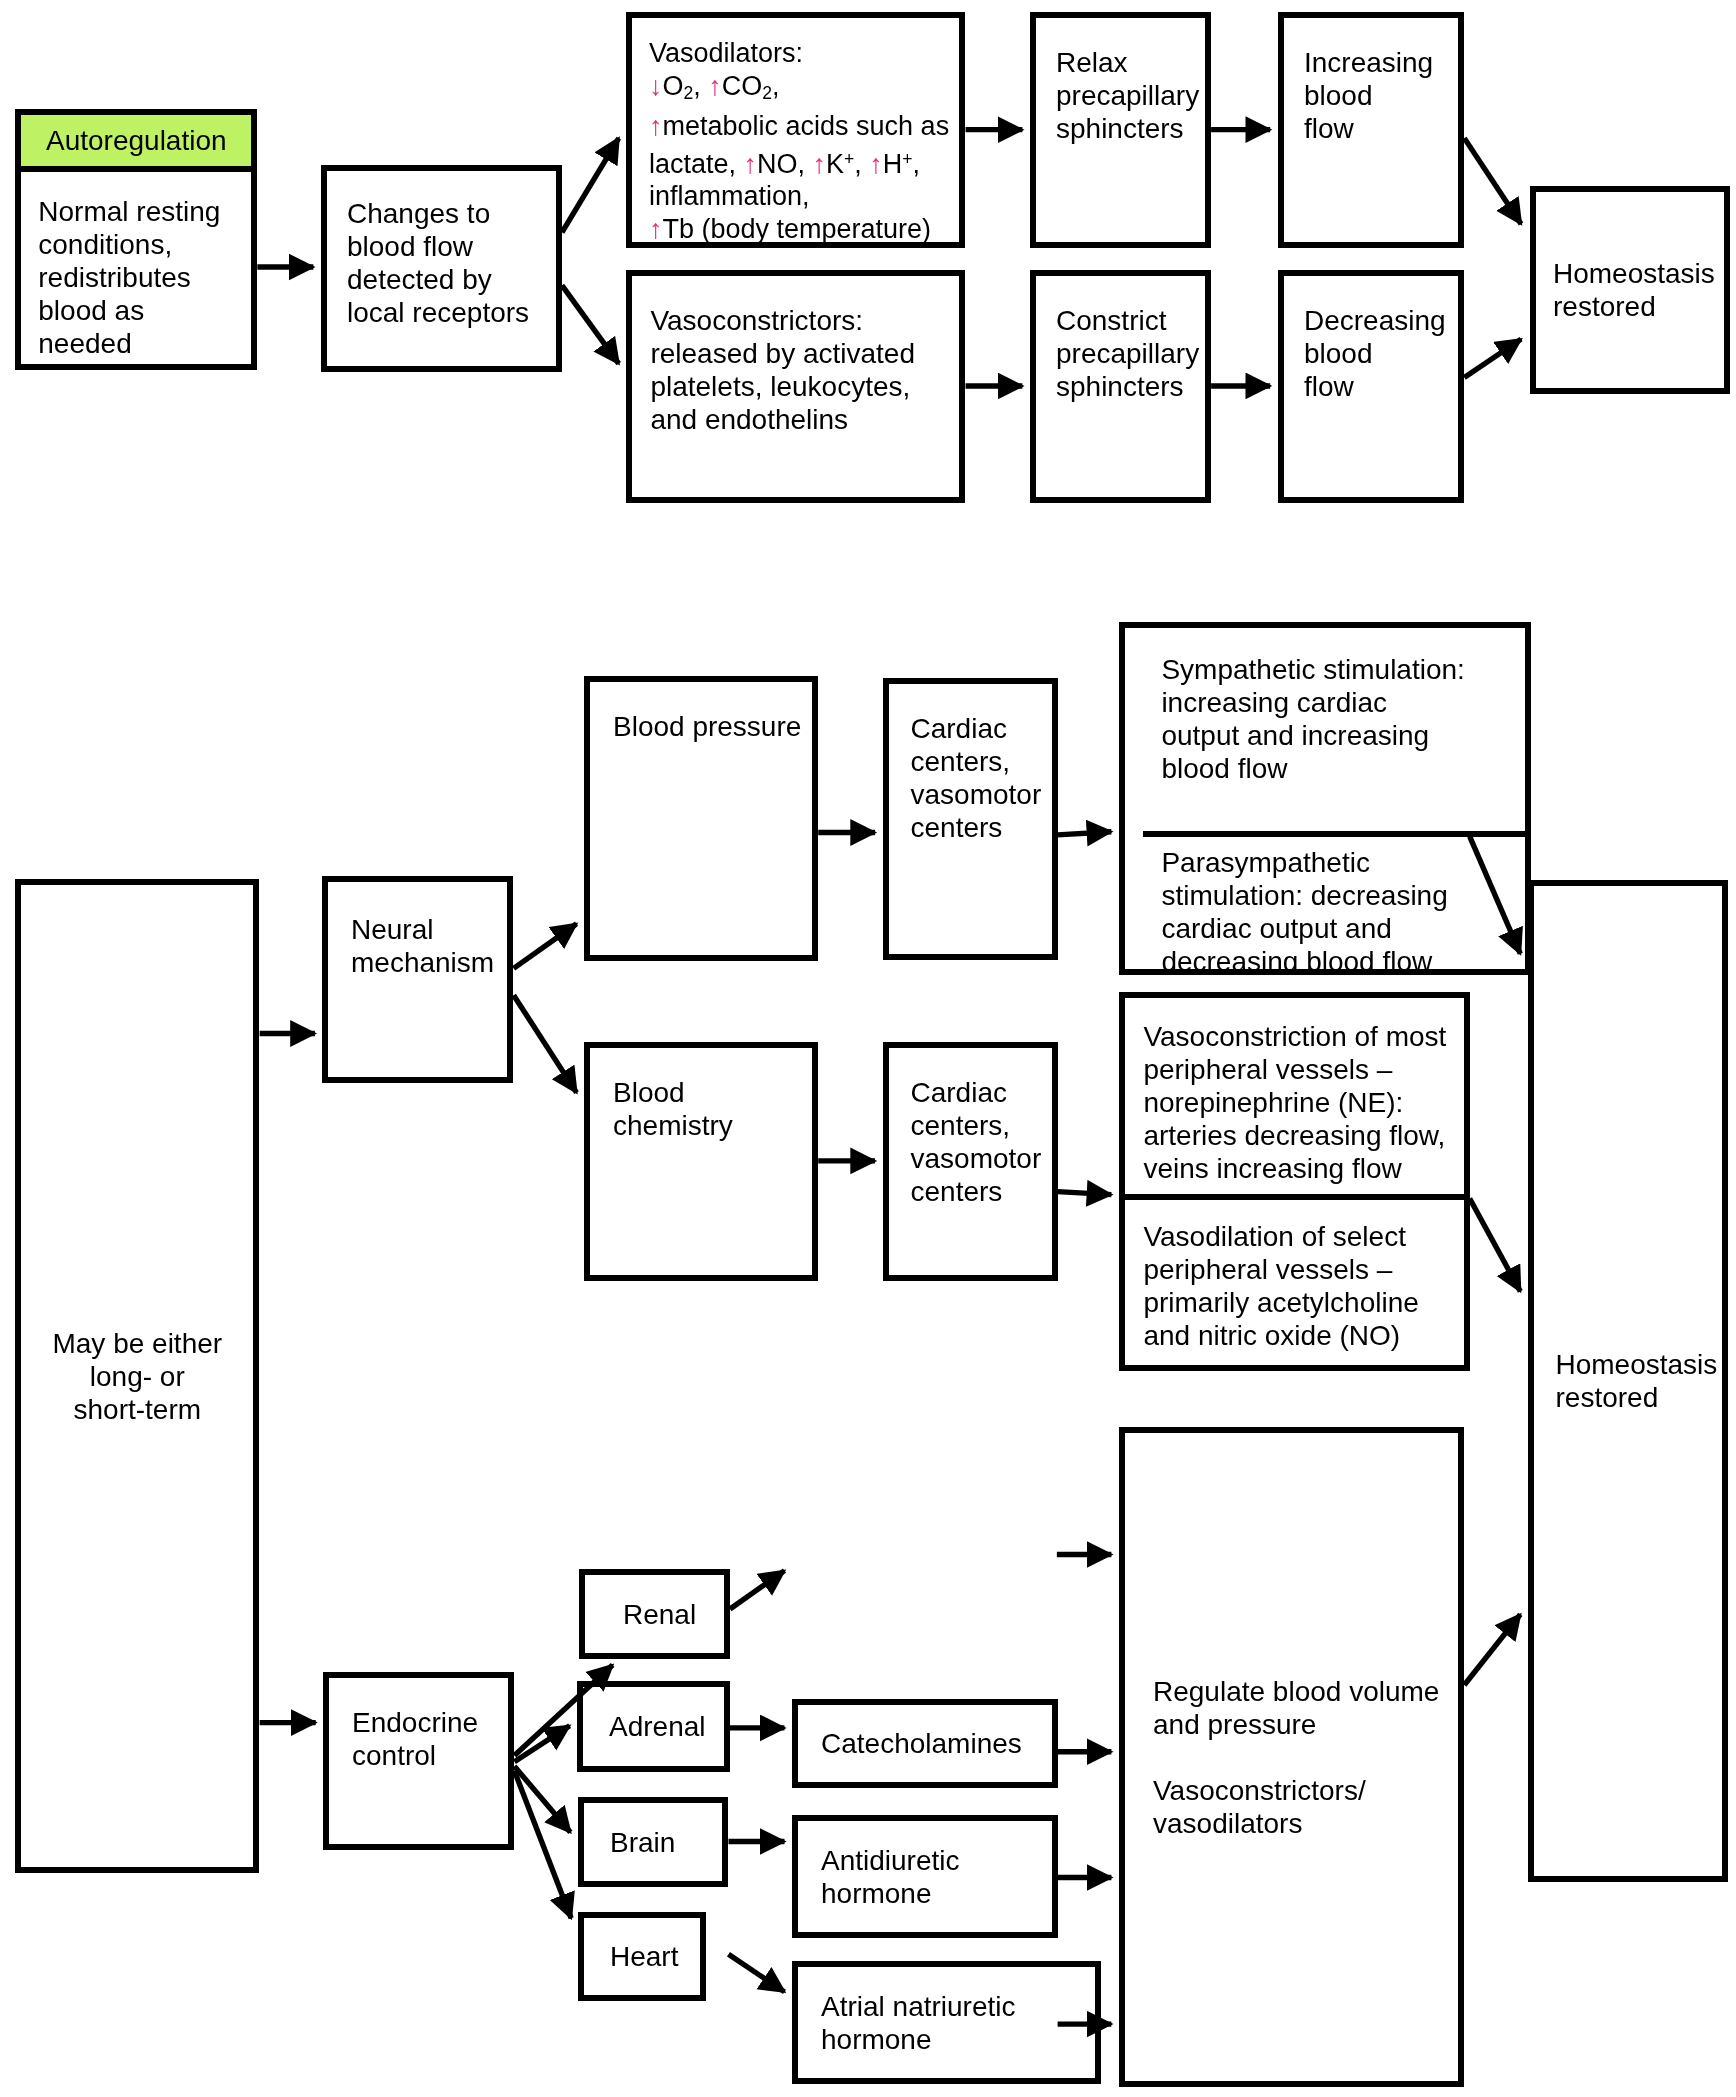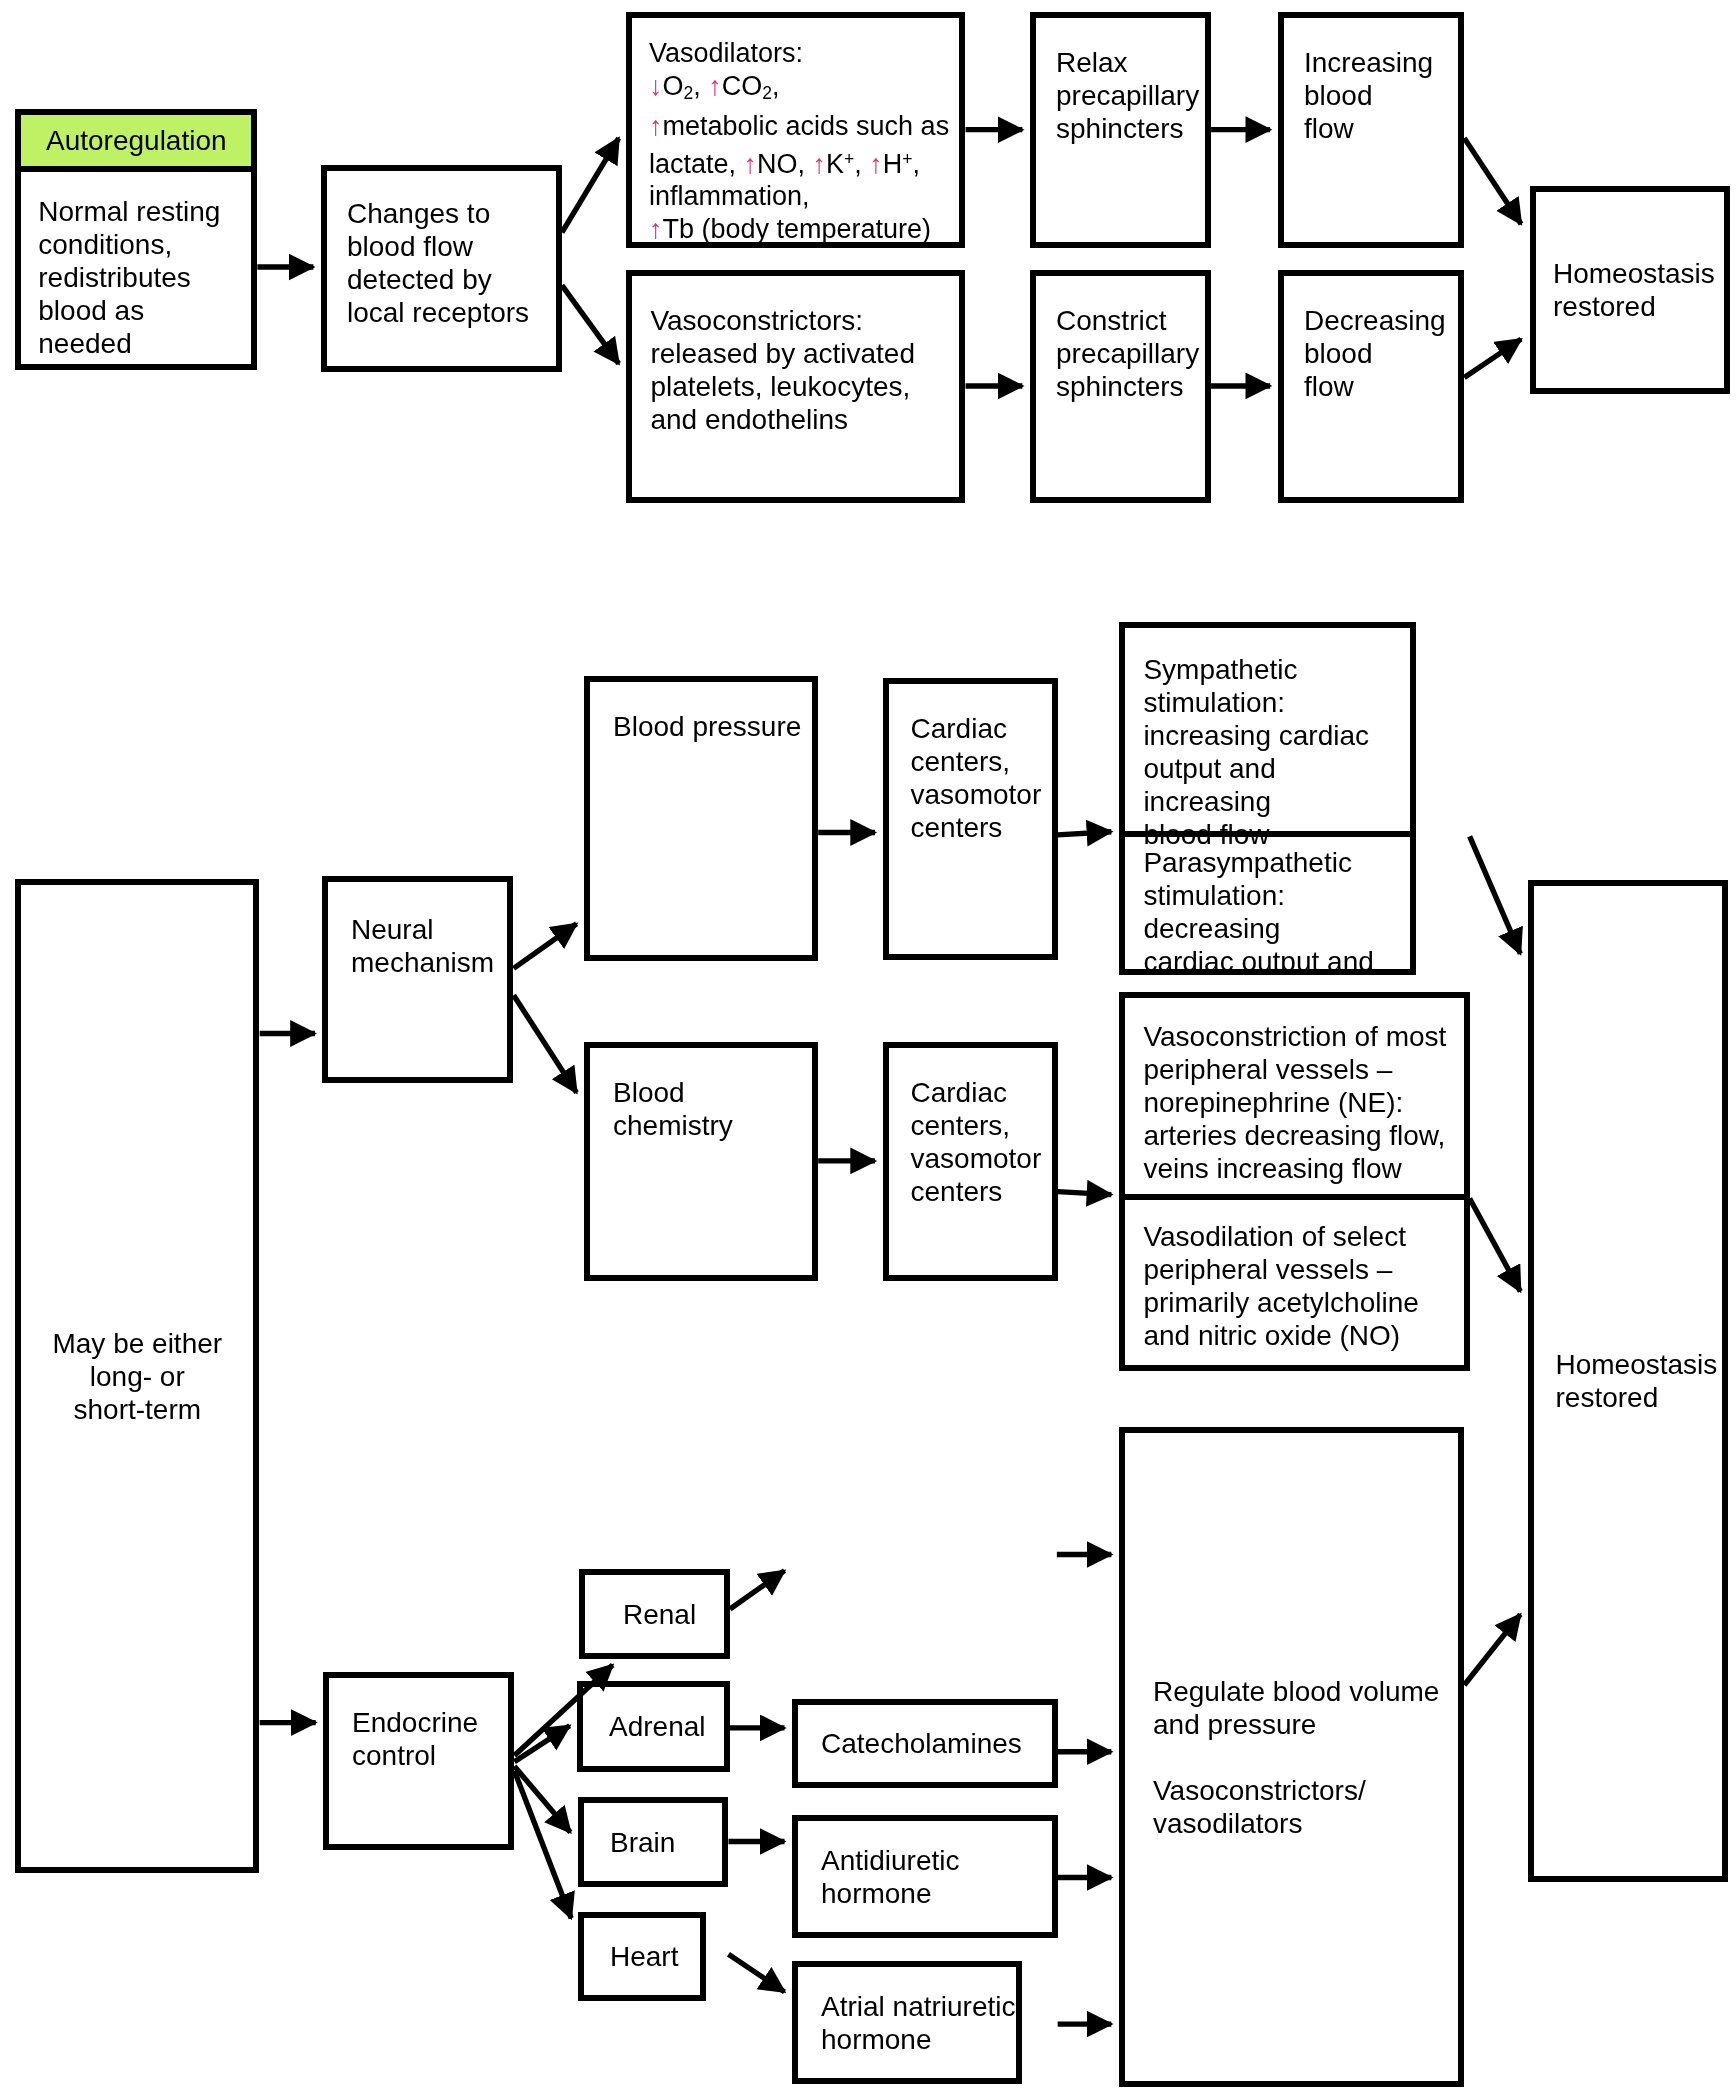--- a/index.html
+++ b/index.html
@@ -113,21 +113,21 @@
     <span>Blood pressure</span>
   </div>
 
   <div class="box" style="left:883px;top:678px;width:175px;height:282px;padding:28px 6.1px 0 21.5px;">
       <div>Cardiac</div>
       <div>centers,</div>
       <div>vasomotor</div>
       <div>centers</div>
     </div>
 
-  <div class="box nopad" style="left:1119px;top:622px;width:297px;height:353px;display:flex;flex-direction:column;">
+  <div class="box nopad" style="left:1119px;top:622px;width:412px;height:353px;display:flex;flex-direction:column;padding-left:18px;">
     <div class="cell" style="height:203px;flex:0 0 auto;padding:24.6px 7.7px 0 18.4px;line-height:33px;">
         <div>Sympathetic stimulation:</div>
         <div>increasing cardiac</div>
         <div>output and increasing</div>
         <div>blood flow</div>
       </div>
     <div class="cell cell2" style="flex:1 1 auto;padding:9.2px 7.7px 0 18.4px;line-height:33px;">
         <div>Parasympathetic</div>
         <div>stimulation: decreasing</div>
         <div>cardiac output and</div>
@@ -191,21 +191,21 @@
 
   <div class="box vcenter" style="left:792px;top:1699px;width:266px;height:89px;padding-left:23px;">
     <span>Catecholamines</span>
   </div>
 
   <div class="box vcenter" style="left:792px;top:1815px;width:266px;height:123px;padding-left:23px;justify-content:center;">
       <div>Antidiuretic</div>
       <div>hormone</div>
     </div>
 
-  <div class="box vcenter" style="left:792px;top:1961px;width:230px;height:123px;padding-left:23px;justify-content:center;">
+  <div class="box vcenter" style="left:792px;top:1961px;width:309px;height:123px;padding-left:23px;justify-content:center;">
       <div>Atrial natriuretic</div>
       <div>hormone</div>
     </div>
 
   <div class="box vcenter" style="left:1119px;top:1427px;width:345px;height:660px;padding-left:28px;">
       <div>Regulate blood volume</div>
       <div>and pressure</div>
       <div>&nbsp;</div>
       <div>Vasoconstrictors/</div>
       <div>vasodilators</div>

